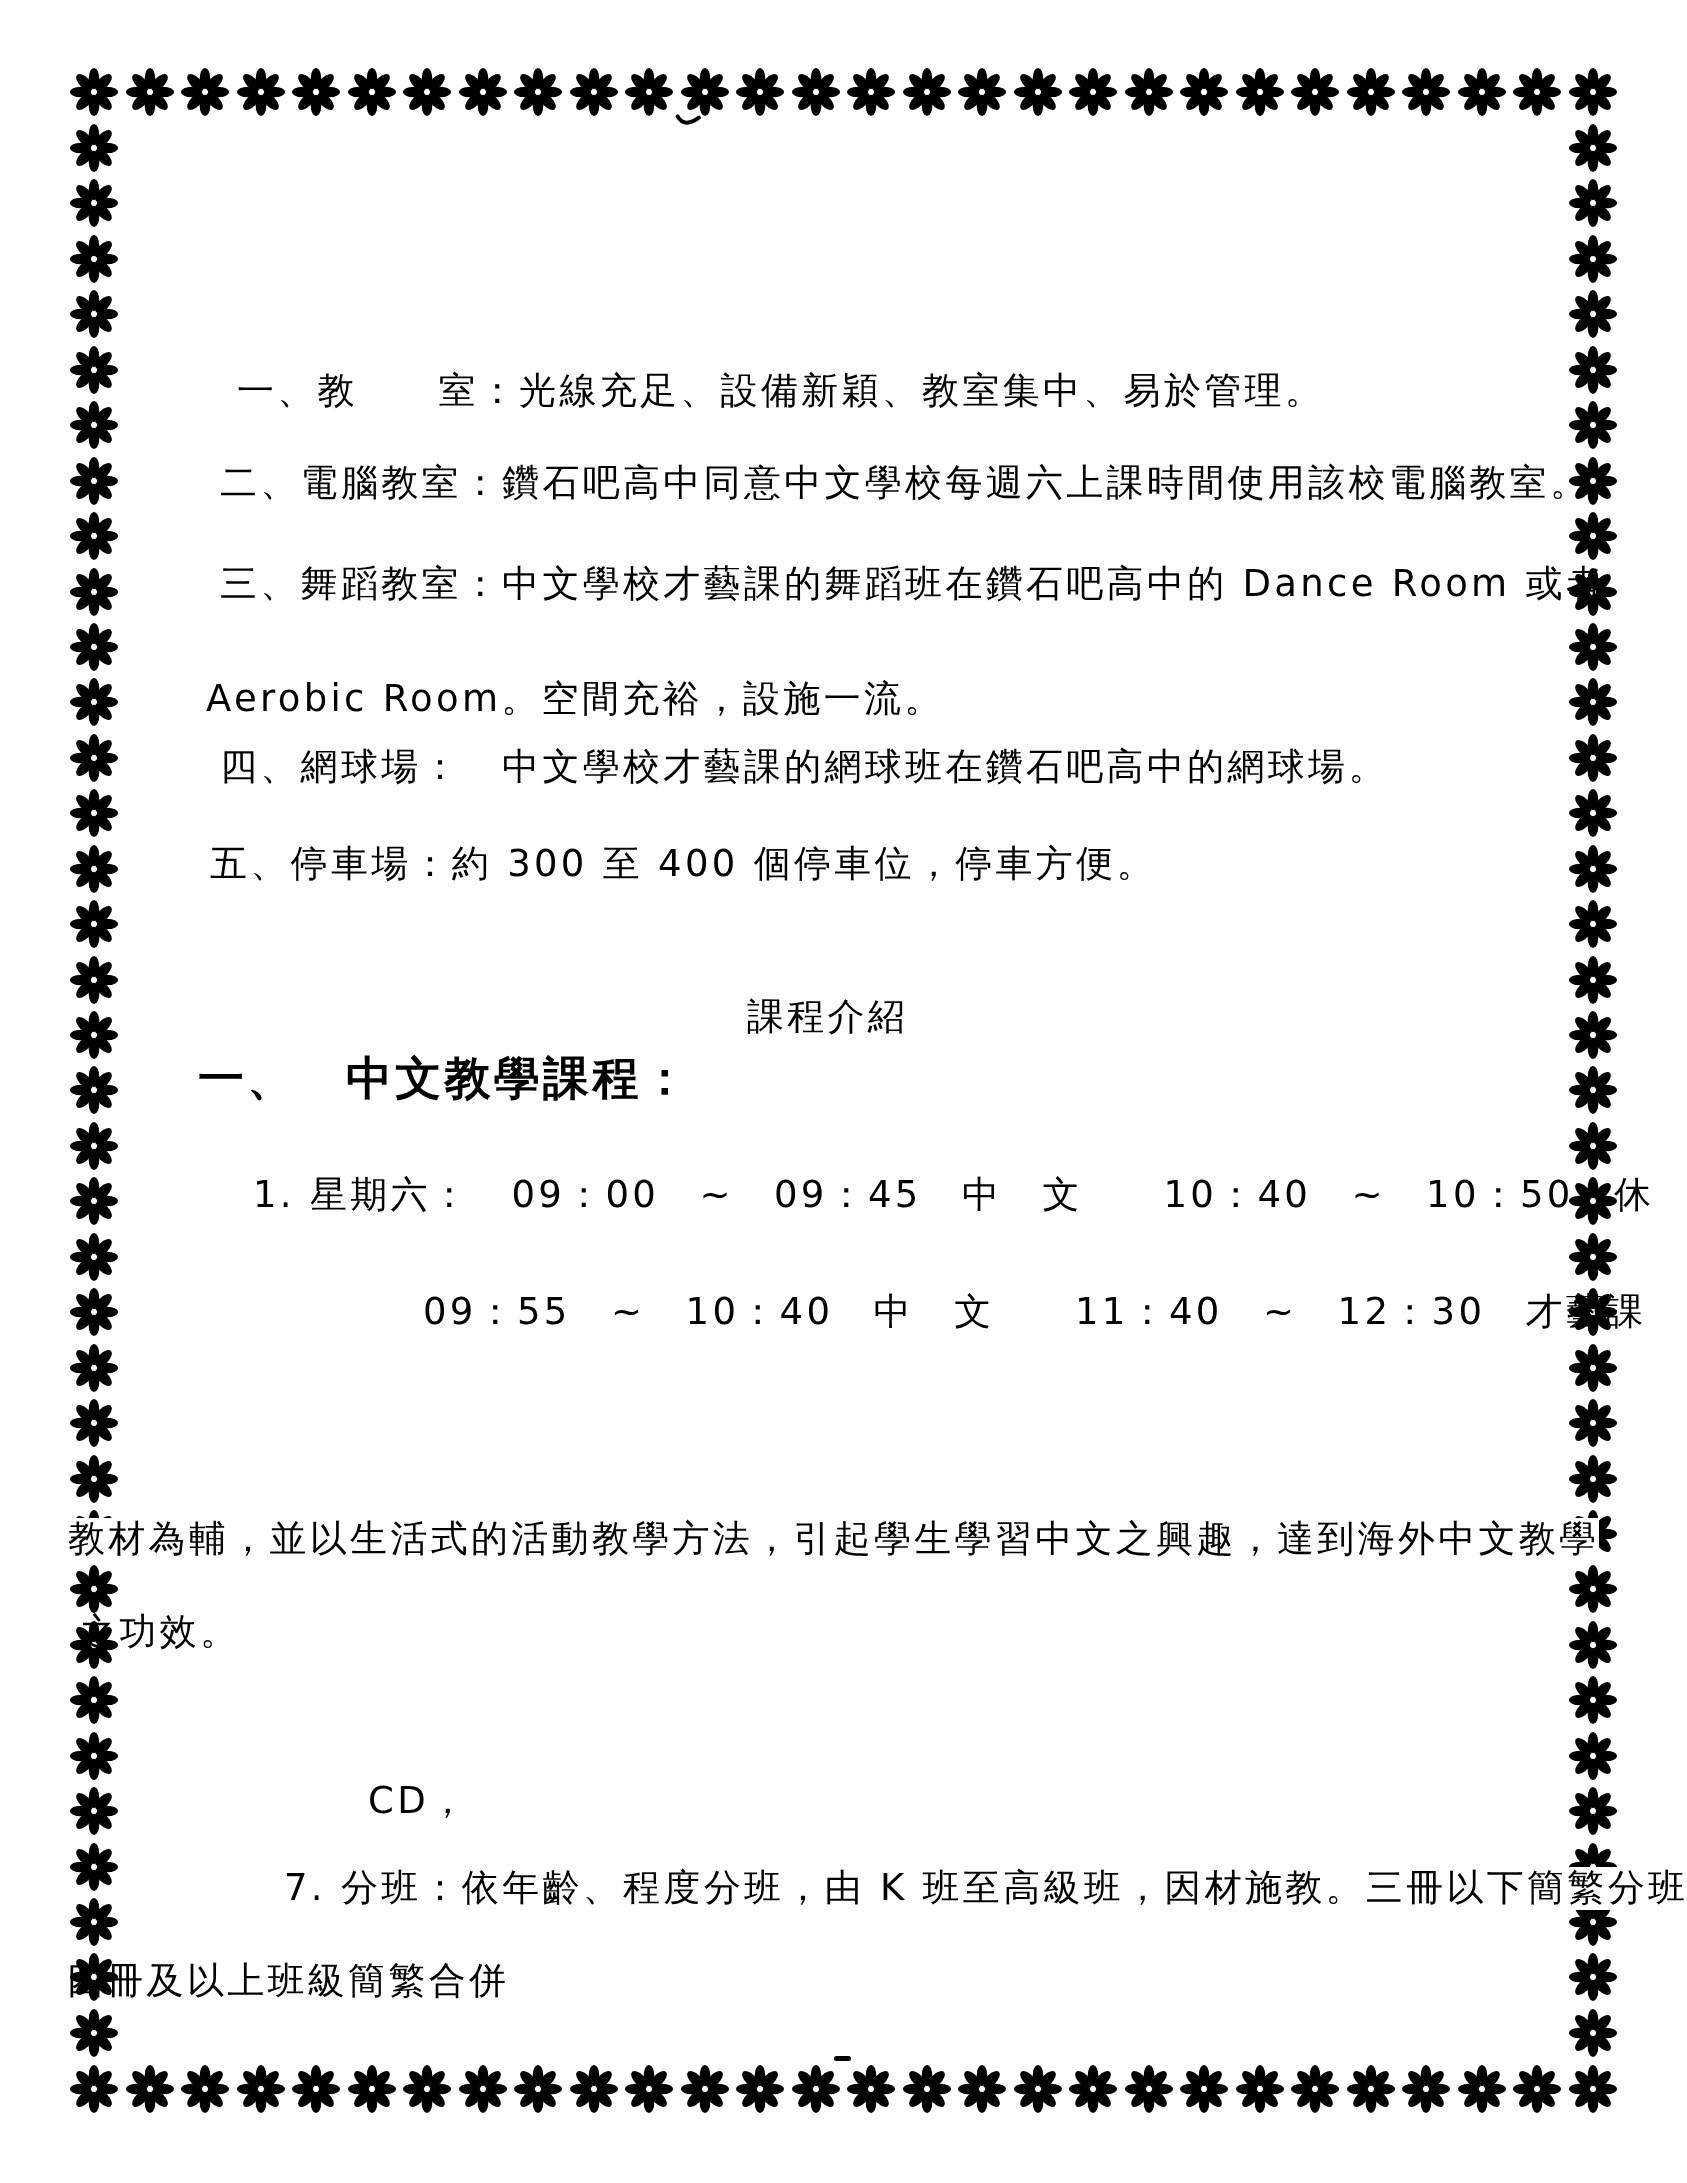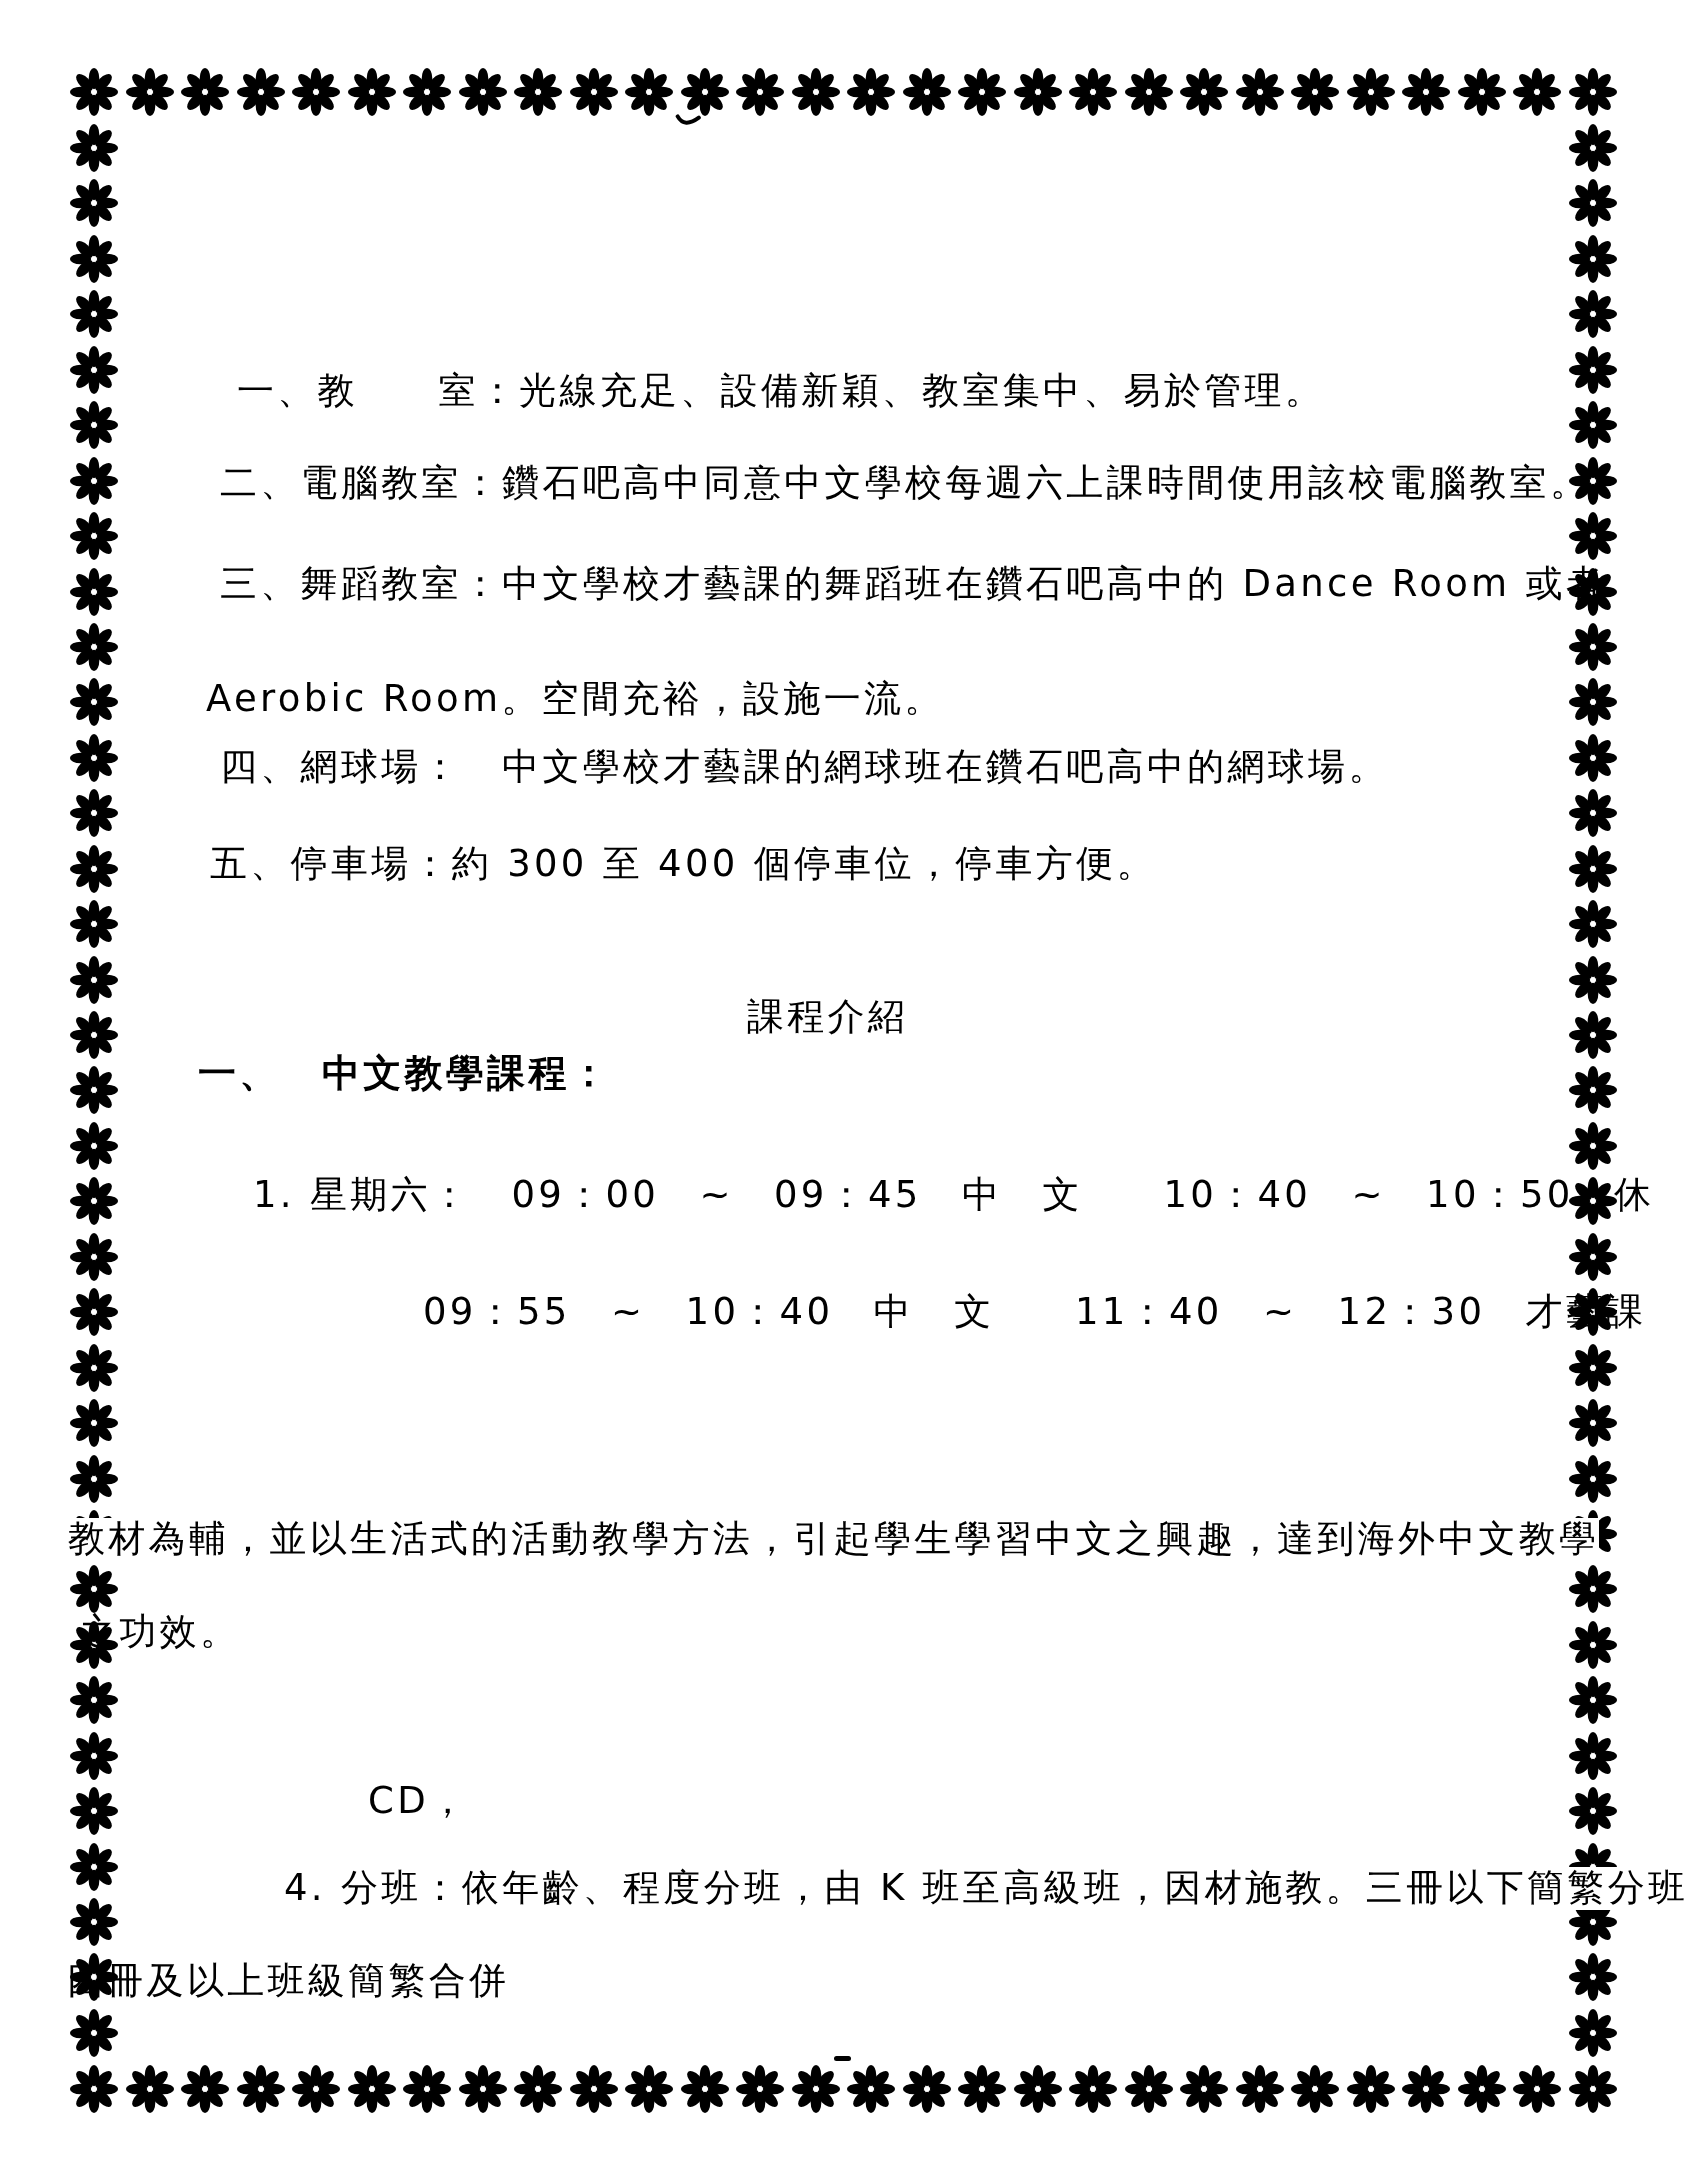--- a/index.html
+++ b/index.html
@@ -41,21 +41,21 @@
   .section-title { top:996px; left:0; width:1655px; text-align:center; }
   .bold { font-weight:bold; }
 
   .l-item1 { top:370px;  left:237px; }
   .l-item2 { top:462px;  left:220px; }
   .l-item3 { top:563px;  left:220px; }
   .l-item4 { top:634px;  left:206px;margin-top:44px; }
   .l-item5 { top:746px; left:220px; }
   .l-item6 { top:843px; left:210px; }
 
-  .l-heading { top:1052px; left:198px; font-size:38px; }
+  .l-heading { top:1052px; left:198px; font-size:46px; }
 
   .l-sched1 { top:1174px; left:253px; }
   .l-sched2 { top:1233px; left:423px; }
   .l-sched3 { top:1291px; left:423px; }
 
   .l-cont1 { top:1426px; left:255px; background:#fff; }
   .l-cont2 { top:1518px; left:68px; background:#fff; }
   .l-cont3 { top:1611px; left:79px; }
 
   .l-book1 { top:1688px; left:278px; }
@@ -1615,17 +1615,17 @@
   <div class="line l-heading bold">一、　中文教學課程：</div>
 
   <div class="line l-sched1">1. 星期六：　09：00　~　09：45　中　文　　10：40　~　10：50　休　息</div>
   <div class="line l-sched3">09：55　~　10：40　中　文　　11：40　~　12：30　才藝課</div>
 
   <div class="line l-cont2">教材為輔，並以生活式的活動教學方法，引起學生學習中文之興趣，達到海外中文教學</div>
   <div class="line l-cont3">之功效。</div>
 
   <div class="line l-book2">CD，</div>
 
-  <div class="line l-class1">4. 分班：依年齡、程度分班，由 K 班至高級班，因材施教。三冊以下簡繁分班</div>
+  <div class="line l-class1">7. 分班：依年齡、程度分班，由 K 班至高級班，因材施教。三冊以下簡繁分班</div>
   <div class="line l-class2">四冊及以上班級簡繁合併</div>
 
 </div>
 
 
 </body></html>

